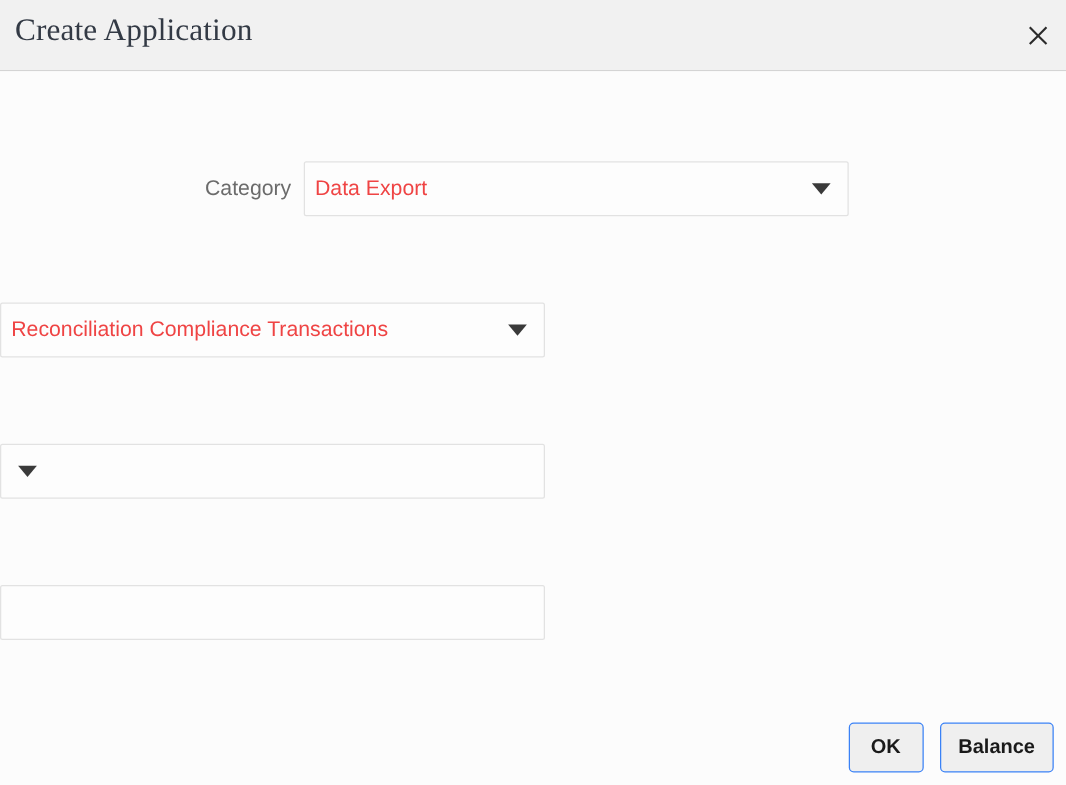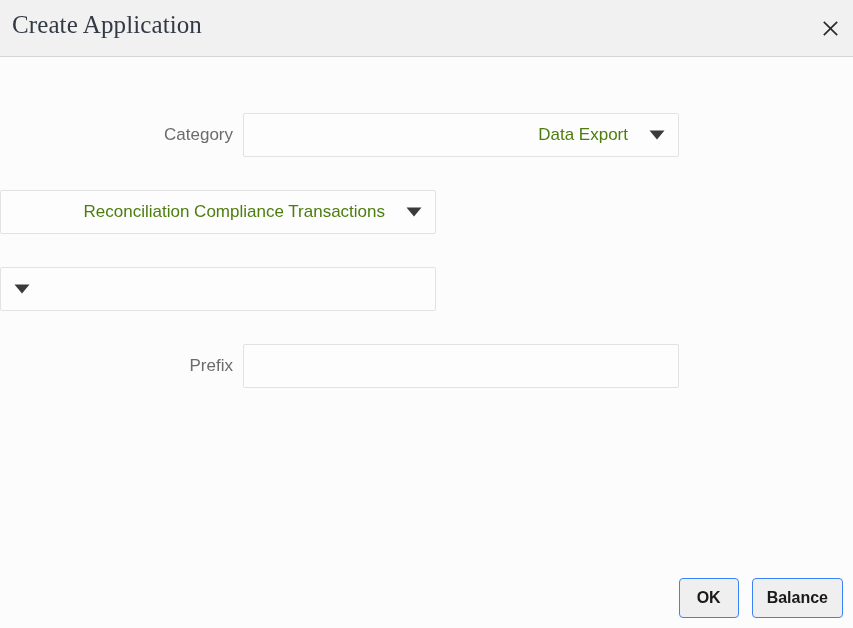--- a/index.html
+++ b/index.html
@@ -15,21 +15,20 @@
     overflow: hidden;
   }
 
   .dialog {
     position: relative;
     width: 853px;
     height: 628px;
     background: #fcfcfc;
     display: flex;
     flex-direction: column;
-    gap: 20px;
   }
 
   
   .dialog-header {
     position: relative;
     height: 57px;
     flex: 0 0 57px;
     background: #f1f1f1;
     border-bottom: 1px solid #d4d4d4;
   }
@@ -71,20 +70,21 @@
     position: absolute;
     left: 0;
     top: 36px;
     width: 853px;
   }
 
   .form-row {
     display: flex;
     align-items: flex-start;
     height: 77px;
+    margin-top: 36px;
   }
 
   .field-label {
     width: 243px;
     flex: 0 0 243px;
     text-align: right;
     padding-right: 10px;
     font-size: 17px;
     line-height: 44px;
     color: #6b6b6b;
@@ -112,26 +112,25 @@
   }
   .field-box.input-box {
     background: #fdfdfd;
     cursor: text;
   }
 
   .field-value {
     flex: 1 1 auto;
     padding: 0 8px;
     font-size: 17px;
-    color: #4d7c0f;
+    color: #ef4444;
     line-height: 42px;
     white-space: nowrap;
     overflow: hidden;
     text-overflow: ellipsis;
-    text-align: right;
   }
 
   .dropdown-arrow {
     flex: 0 0 auto;
     width: 42px;
     height: 42px;
     display: flex;
     align-items: center;
     justify-content: center;
     cursor: pointer;
@@ -229,21 +228,20 @@
             <span class="dropdown-arrow">
               <svg width="16" height="10" viewBox="0 0 16 10" aria-hidden="true">
                 <path d="M0.5 0.5 L15.5 0.5 L8 9.5 Z" fill="#3a3a3a"></path>
               </svg>
             </span>
           </div>
         </div>
       </div>
 
       <div class="form-row">
-        <div class="field-label">Prefix</div>
         <div class="field-control">
           <div class="field-box input-box">
             <input class="text-input" type="text" value="" style="">
           </div>
         </div>
       </div>
 
     </div>
 
     <div class="dialog-footer">

